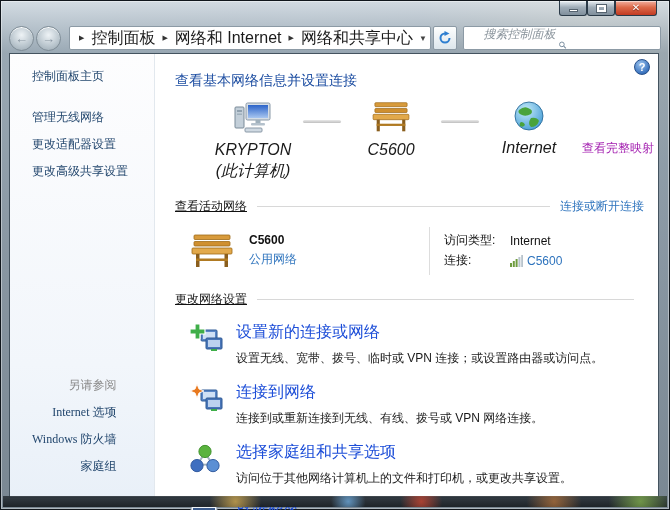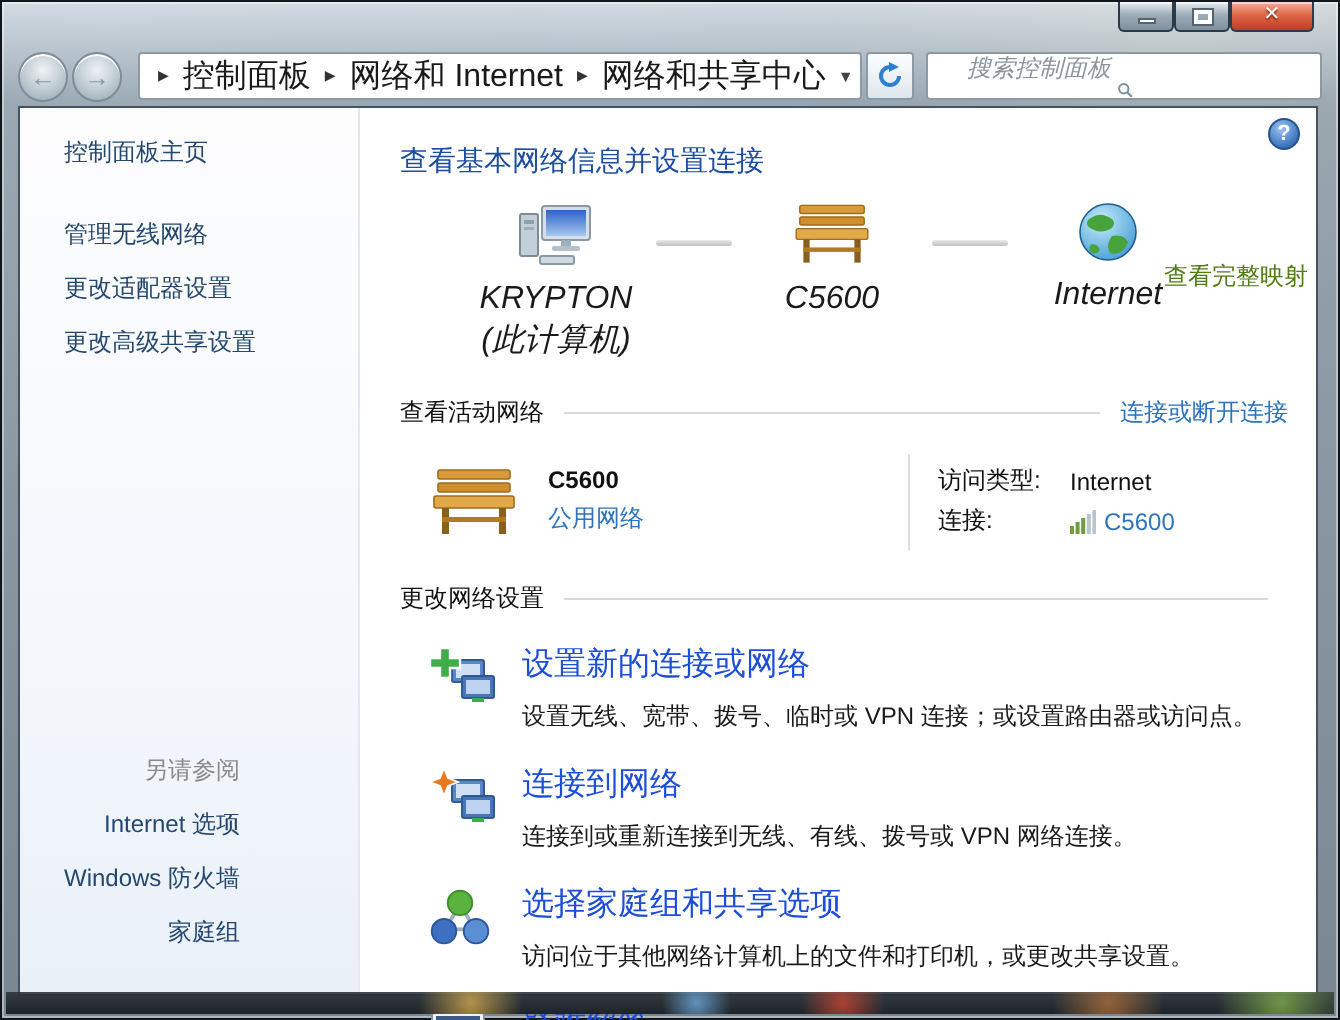--- a/index.html
+++ b/index.html
@@ -55,44 +55,44 @@
   .refreshbtn{ width:24px; height:24px; margin-left:2px; border:1px solid #8c9aa5; border-radius:2px;
     background:linear-gradient(#fdfefe,#dde6ec); display:flex; align-items:center; justify-content:center; }
   .searchbox{ width:198px; height:24px; margin-left:6px; background:#fff; border:1px solid #8c9aa5;
     border-radius:2px; display:flex; align-items:center; padding:0 6px;flex-direction:column; }
   .searchbox input{ flex:1; border:none; outline:none; font-size:12px; font-style:italic; color:#444;
     font-family:inherit; min-width:0; background:transparent; }
   .searchbox input::placeholder{ color:#8a949c; }
   
   .content{ position:absolute; left:8px; top:52px; width:650px; height:445px;
     background:#fff; border:1px solid #44535f; display:flex; }
-  .sidebar{ width:170px; height:100%; position:relative; padding:14px 8px 16px 22px;
+  .sidebar{ width:145px; height:100%; position:relative; padding:14px 8px 16px 22px;
     background:linear-gradient(180deg,#fdfdfe,#f2f6fb 70%, #e9f0f8);
-    border-right:1px solid #e2e8ee; }
+    border-right:1px solid #e2e8ee;font-family:Liberation Serif, serif; }
   .side-home{ font-size:12px; color:#23476e; margin-bottom:24px; cursor:pointer; }
   .side-link{ font-size:12px; color:#23476e; margin-bottom:10px; cursor:pointer; }
   .see-also{ position:absolute; left:22px; bottom:12px;text-align:right; }
   .see-also-hdr{ font-size:12px; color:#8a8a8a; margin-bottom:10px; }
   .main{ flex:1; position:relative; padding:10px 14px 0 20px; }
   .help-icon{ position:absolute; top:5px; right:8px; width:16px; height:16px; border-radius:50%;
     background:radial-gradient(circle at 40% 30%, #9cc4ee, #3b74bf 70%, #27518c);
     border:1px solid #27518c; color:#fff; font-size:11px; font-weight:bold;
     display:flex; align-items:center; justify-content:center; }
   .page-title{ font-size:14px; color:#1c4da1; margin-top:8px; }
   
   .map-wrap{ position:relative; margin:10px 0 0 10px; width:100%; }
   .map-row{ display:flex; width:376px; margin-left:18px; }
   .map-node{ width:100px; display:flex; flex-direction:column; align-items:center; }
   .map-node .nlabel{ font-size:16px; color:#1a1a1a; margin-top:6px; text-align:center; line-height:1.3;font-style:italic; }
   .map-line{ flex:1; height:3px; margin-top:20px;
     background:linear-gradient(#e9e9e9,#bfbfbf); border-radius:2px; }
-  .fullmap-link{ position:absolute; right:0; top:30px; font-size:12px; color:#4d7c0f; cursor:pointer; }
+  .fullmap-link{ position:absolute; right:0; top:40px; font-size:12px; color:#a21caf; cursor:pointer; }
   
   .sect{ display:flex; align-items:center; margin-top:16px; }
-  .sect .stitle{ font-size:12px; color:#111; white-space:nowrap; }
+  .sect .stitle{ font-size:12px; color:#111; white-space:nowrap;text-decoration:underline; }
   .sect .sline{ flex:1; height:1px; background:#d8d8d8; margin:0 10px; }
   .sect .slink{ font-size:12px; color:#2d73bd; white-space:nowrap; cursor:pointer; }
   
   .active-row{ display:flex; align-items:center; margin:12px 0 4px 14px; }
   .anet-left{ display:flex; align-items:center; width:240px; }
   .anet-text{ margin-left:14px; }
   .anet-name{ font-size:12px; font-weight:bold; color:#111; }
   .anet-type{ font-size:12px; color:#2d73bd; margin-top:4px; cursor:pointer; }
   .anet-div{ width:1px; height:48px; background:#ddd; margin-right:14px; }
   .anet-grid{ font-size:12px; }

